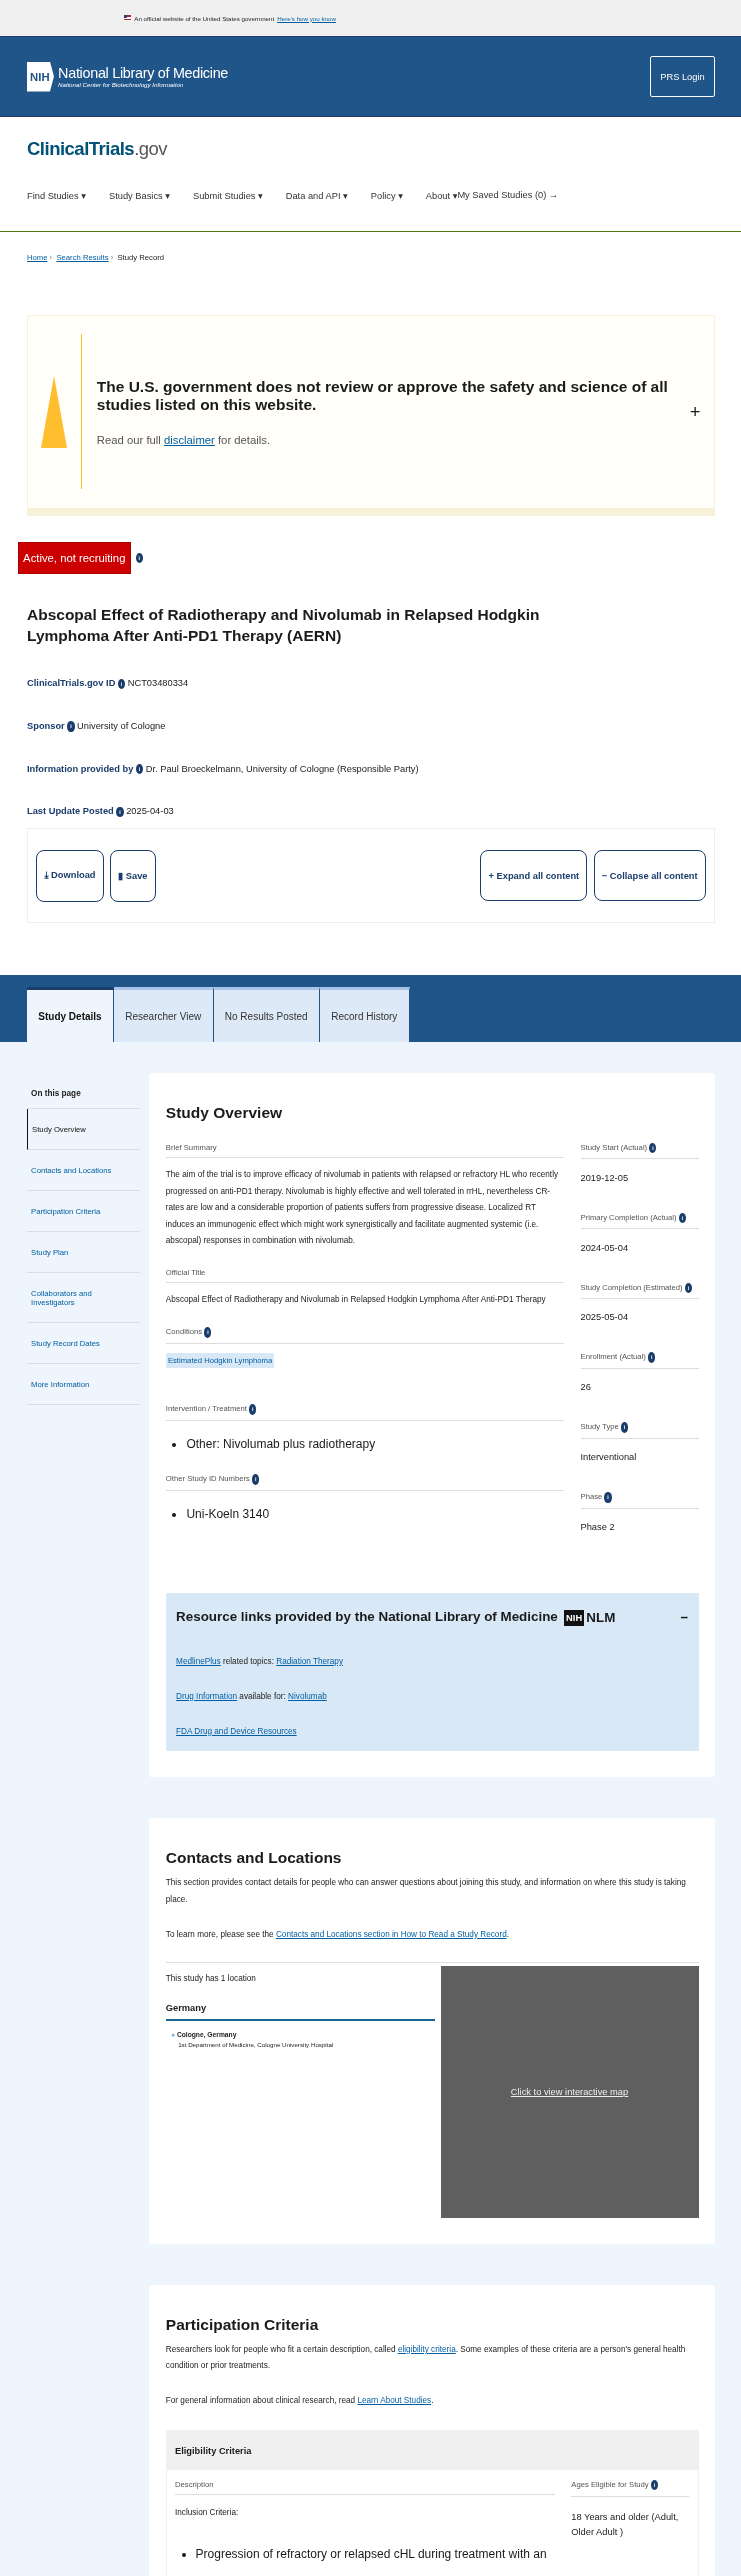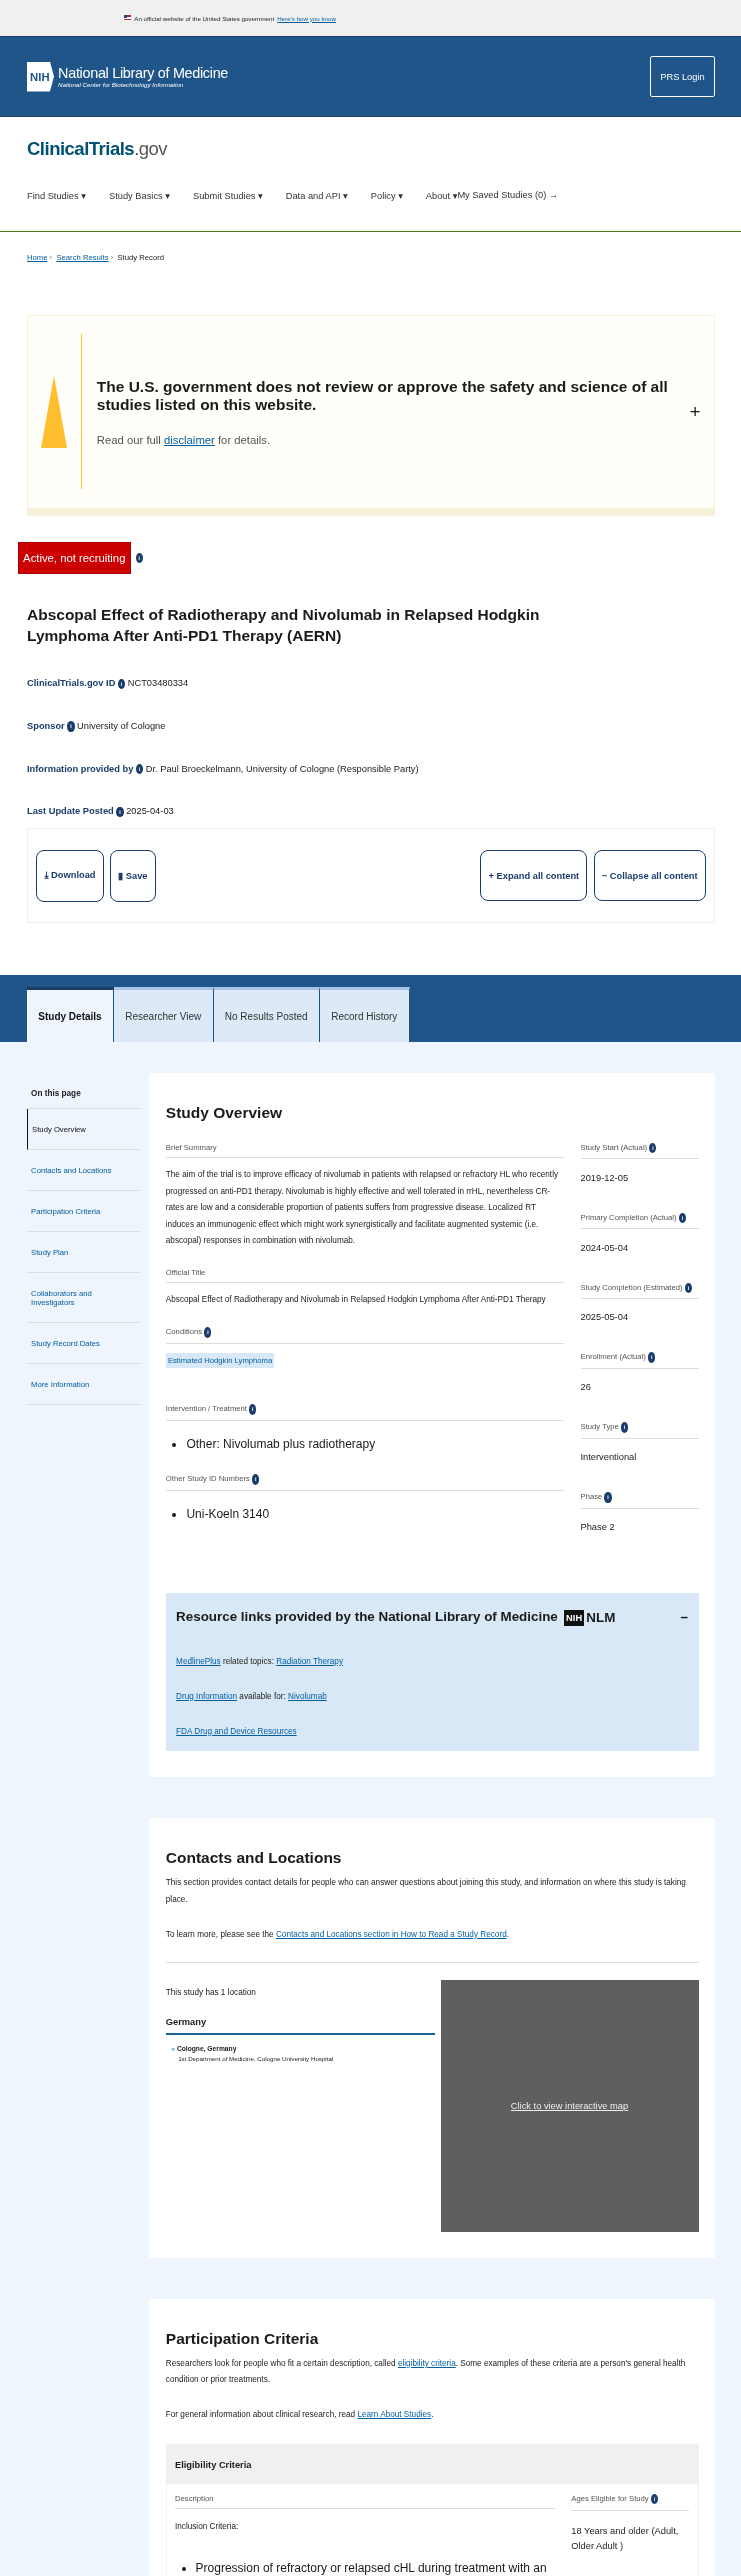--- a/index.html
+++ b/index.html
@@ -57,21 +57,21 @@
 .ov-right .lbl{margin-bottom:13.4px}
 .ov-right .val{font-size:9.3px;margin-bottom:30px}
 .para{font-size:8.2px;line-height:2;margin-bottom:18.5px}
 .tag{display:inline-block;background:#d9e8f6;color:#005ea2;padding:3.1px 2.1px;font-size:7.7px;margin-bottom:15.5px}
 ul.bul{padding-left:20.6px;font-size:12px;line-height:2.4;margin-bottom:15.5px}
 .res-box{background:#d9e8f6;margin-top:31px;padding:15.5px 10.3px 15.5px}
 .res-head{display:flex;justify-content:space-between;align-items:center;font-size:13.4px;font-weight:bold;margin-bottom:31px}
 .res-head .nlm{display:inline-flex;gap:2.1px;align-items:center;margin-left:6.2px}
 .res-head .nlm span.b{background:#111;color:#fff;padding:3.1px 2.1px;font-size:9.3px}
 .res-box p{font-size:8.2px;margin-bottom:26px}
-.loc-grid{display:flex;gap:5.2px;border-top:1px solid #ddd;margin-top:15.5px;padding-top:17px}
+.loc-grid{display:flex;gap:5.2px;border-top:1px solid #ddd;margin-top:15.5px;padding-top:3px}
 .loc-left{flex:1}
 .map{width:258px;height:252px;background:#5f5f5f;display:flex;align-items:center;justify-content:center}
 .map a{color:#eee;font-size:9.3px}
 .country{font-size:9.3px;font-weight:bold;padding:20.6px 0 5.2px;border-bottom:2.6px solid #1a6496;margin-bottom:10.3px}
 .elig{margin-top:20.6px;border:1px solid #f0f0f0}
 .elig-hd{background:#f0f0f0;padding:14.4px 8.2px;font-size:9.3px;font-weight:bold}
 .elig-body{display:flex;gap:16.5px;padding:10.3px 8.2px}
 </style>
 </head>
 <body>

